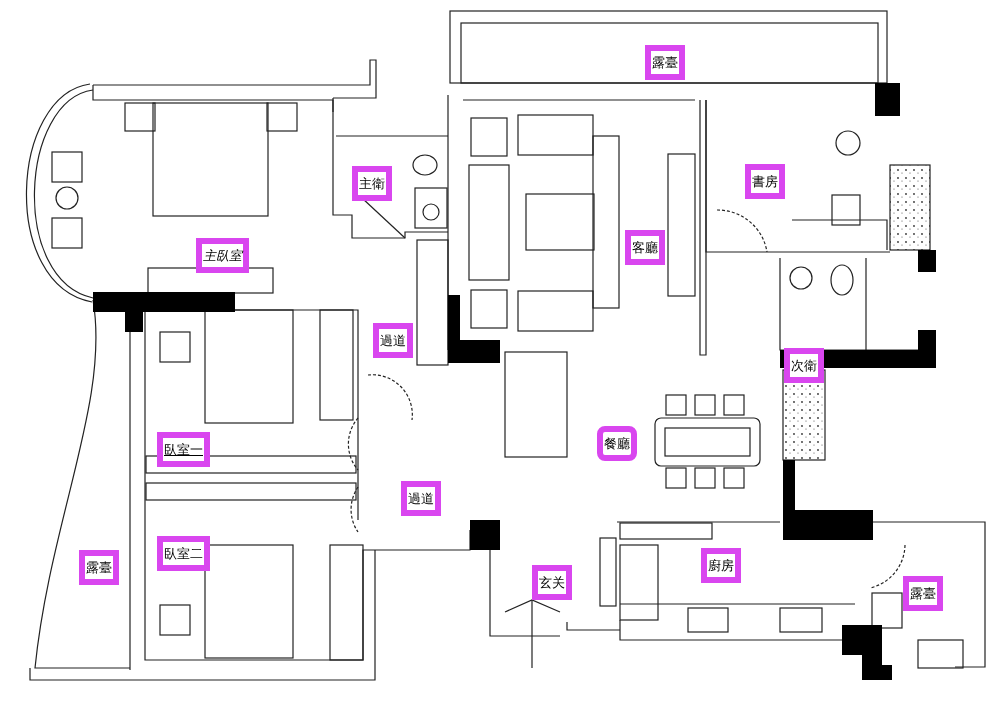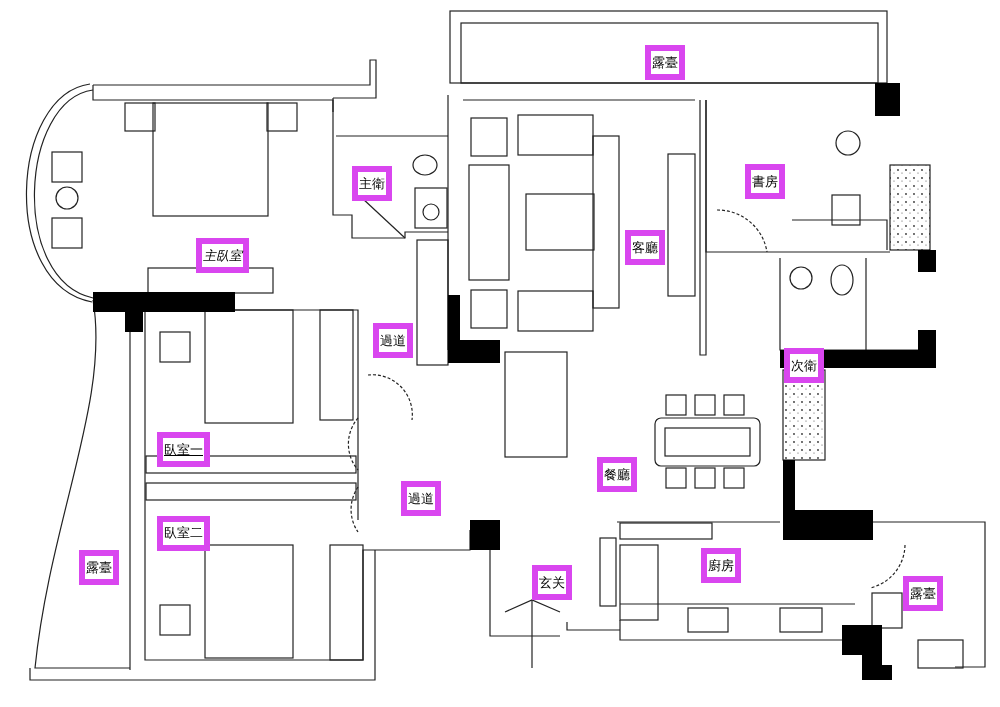--- a/index.html
+++ b/index.html
@@ -165,18 +165,18 @@
 
 <div class="lbl" style="left:645px;top:45px;">露臺</div>
 <div class="lbl" style="left:196px;top:238px;font-style:italic;">主臥室</div>
 <div class="lbl" style="left:352px;top:166px;">主衛</div>
 <div class="lbl" style="left:625px;top:230px;">客廳</div>
 <div class="lbl" style="left:745px;top:164px;">書房</div>
 <div class="lbl" style="left:784px;top:318px;margin-top:30px;">次衛</div>
 <div class="lbl" style="left:373px;top:323px;">過道</div>
 <div class="lbl" style="left:401px;top:481px;">過道</div>
 <div class="lbl" style="left:157px;top:432px;text-decoration:underline;">臥室一</div>
-<div class="lbl" style="left:157px;top:516px;font-family:Liberation Mono, monospace;">臥室二</div>
+<div class="lbl" style="left:157px;top:536px;">臥室二</div>
 <div class="lbl" style="left:79px;top:550px;">露臺</div>
-<div class="lbl" style="left:597px;top:457px;">餐廳</div>
+<div class="lbl" style="left:597px;top:426px;border-radius:8px;">餐廳</div>
 <div class="lbl" style="left:532px;top:556px;margin-top:9px;">玄关</div>
 <div class="lbl" style="left:701px;top:548px;">廚房</div>
 <div class="lbl" style="left:903px;top:576px;">露臺</div>
 
 </body></html>

